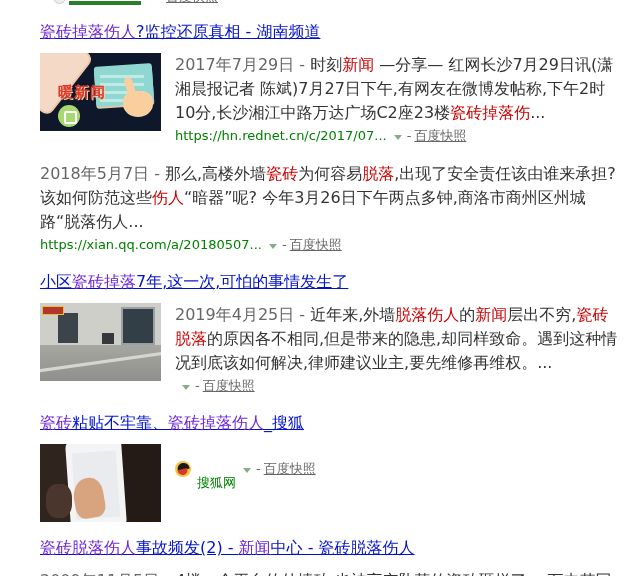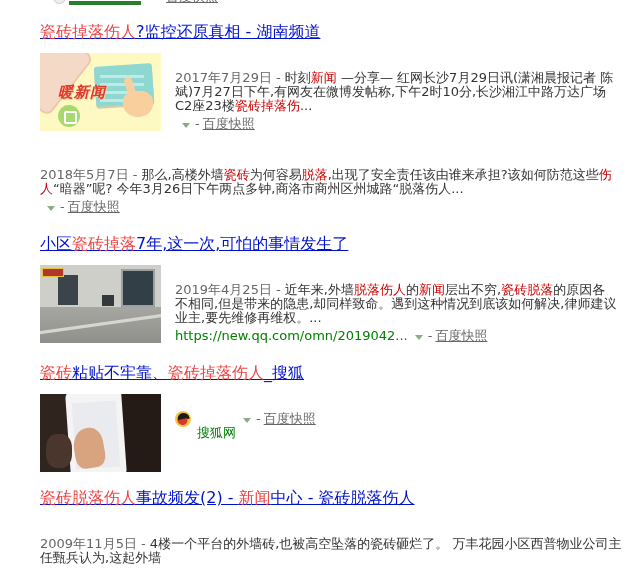--- a/index.html
+++ b/index.html
@@ -20,44 +20,44 @@
     position:absolute; left:29px; top:1px; width:72px; height:4px; background:#2a7d2a;
   }
   .top-clip .cache-clip {
     position:absolute; left:126px; top:-12px; font-size:13px; color:#666;
     text-decoration:underline;
   }
 
   
   .result { margin-top:15px; }
   .title { font-size:16px; line-height:22px; text-decoration:underline; color:#0011cc; cursor:pointer; display:inline-block; }
-  .title .em { color:#ef4444; }
+  .title .em { color:#6d28d9; }
   .body-row { display:flex; margin-top:10px; }
   .text-col { min-width:0; }
-  .snippet { font-size:13px; line-height:14px; color:#333;margin-top:18px; }
+  .snippet { font-size:16px; line-height:24px; color:#333; }
   .snippet.narrow { width:443px; }
   .snippet.wide  { width:585px; }
   .snippet .date { color:#666; }
   .snippet .em { color:#cc0000; }
 
   .meta { font-size:13px; line-height:22px; display:flex; align-items:center; }
   .url { color:#008000; }
   .site-name { color:#008000; cursor:pointer;margin-top:28px; }
   .arrow {
     width:0; height:0; display:inline-block; margin:2px 5px 0 7px;
     border-left:4px solid transparent; border-right:4px solid transparent;
     border-top:5px solid #88ac88; cursor:pointer;
   }
   .dash { color:#666; margin-right:3px; }
   .cache { color:#666; text-decoration:underline; cursor:pointer; }
 
   
   .thumb { width:121px; height:78px; flex:none; margin-right:14px; position:relative; overflow:hidden; cursor:pointer; }
 
-  .t-nuan { background:#fef9c3;font-style:italic; }
+  .t-nuan { background:#0f172a; }
   .t-nuan .phone-sketch { position:absolute; left:-18px; top:-20px; width:55px; height:75px; background:#f3d9c6; border:2px solid #eec7ab; border-radius:8px; transform:rotate(38deg); }
   .t-nuan .card { position:absolute; left:55px; top:12px; width:58px; height:40px; background:#8fd8d2; border-radius:3px; transform:rotate(-4deg); box-shadow:0 2px 0 #d9c9a8; }
   .t-nuan .card-line { position:absolute; left:60px; width:44px; height:3px; background:#bfeae6; }
   .t-nuan .nuan-text { position:absolute; left:18px; top:30px; font-size:15px; font-weight:bold; color:#e03a2f; letter-spacing:1px; text-shadow:1px 1px 0 #f3d2a6; }
   .t-nuan .green-dot { position:absolute; left:18px; top:52px; width:22px; height:22px; border-radius:50%; background:#a8d970; }
   .t-nuan .green-dot::after { content:""; position:absolute; left:6px; top:6px; width:9px; height:9px; border:2px solid #fff; border-radius:2px; }
   .t-nuan .hand { position:absolute; right:8px; top:38px; width:30px; height:26px; background:#f8cf9d; border-radius:40% 40% 50% 50%; }
   .t-nuan .finger { position:absolute; right:27px; top:24px; width:8px; height:20px; background:#f8cf9d; border-radius:4px; transform:rotate(-18deg); }
 
   .t-rain { background:#bdbdb9; }
@@ -103,50 +103,51 @@
             <span class="card-line" style="top: 38px;"></span>
             <span class="card-line" style="top: 46px;"></span>
             <span class="nuan-text">暖新闻</span>
             <span class="green-dot"></span>
             <span class="finger"></span>
             <span class="hand"></span>
           </div>
           <div class="text-col">
             <div class="snippet narrow"><span class="date">2017年7月29日 - </span><span>时刻</span><span class="em">新闻</span><span> —分享— 红网长沙7月29日讯(潇湘晨报记者 陈斌)7月27日下午,有网友在微博发帖称,下午2时10分,长沙湘江中路万达广场C2座23楼</span><span class="em">瓷砖掉落伤</span><span>...</span></div>
             <div class="meta">
+              <span class="url">https://hn.rednet.cn/c/2017/07...</span>
               <span class="arrow"></span>
               <span class="dash">- </span>
               <a class="cache">百度快照</a>
             </div>
           </div>
         </div></div>
       <div class="result"><div class="body-row">
           <div class="text-col">
             <div class="snippet wide"><span class="date">2018年5月7日 - </span><span>那么,高楼外墙</span><span class="em">瓷砖</span><span>为何容易</span><span class="em">脱落</span><span>,出现了安全责任该由谁来承担?该如何防范这些</span><span class="em">伤人</span><span>“暗器”呢? 今年3月26日下午两点多钟,商洛市商州区州城路“脱落伤人...</span></div>
             <div class="meta">
+              <span class="url">https://xian.qq.com/a/20180507...</span>
               <span class="arrow"></span>
               <span class="dash">- </span>
               <a class="cache">百度快照</a>
             </div>
           </div>
         </div></div>
       <div class="result"><a class="title"><span>小区</span><span class="em">瓷砖掉落</span><span>7年,这一次,可怕的事情发生了</span></a><div class="body-row">
           <div class="thumb t-rain">
             <span class="wall"></span>
             <span class="door-r"></span>
             <span class="door-l"></span>
             <span class="sign"></span>
             <span class="bin"></span>
             <span class="ground"></span>
             <span class="stripe"></span>
           </div>
           <div class="text-col">
             <div class="snippet narrow"><span class="date">2019年4月25日 - </span><span>近年来,外墙</span><span class="em">脱落伤人</span><span>的</span><span class="em">新闻</span><span>层出不穷,</span><span class="em">瓷砖脱落</span><span>的原因各不相同,但是带来的隐患,却同样致命。遇到这种情况到底该如何解决,律师建议业主,要先维修再维权。...</span></div>
             <div class="meta">
-              <span class="url">https://new.qq.com/omn/2019042...</span>
               <span class="arrow"></span>
               <span class="dash">- </span>
               <a class="cache">百度快照</a>
             </div>
           </div>
         </div></div>
       <div class="result"><a class="title"><span class="em">瓷砖</span><span>粘贴不牢靠、</span><span class="em">瓷砖掉落伤人</span><span>_搜狐</span></a><div class="body-row">
           <div class="thumb t-phone">
             <span class="shadow"></span>
             <span class="phone"></span>

